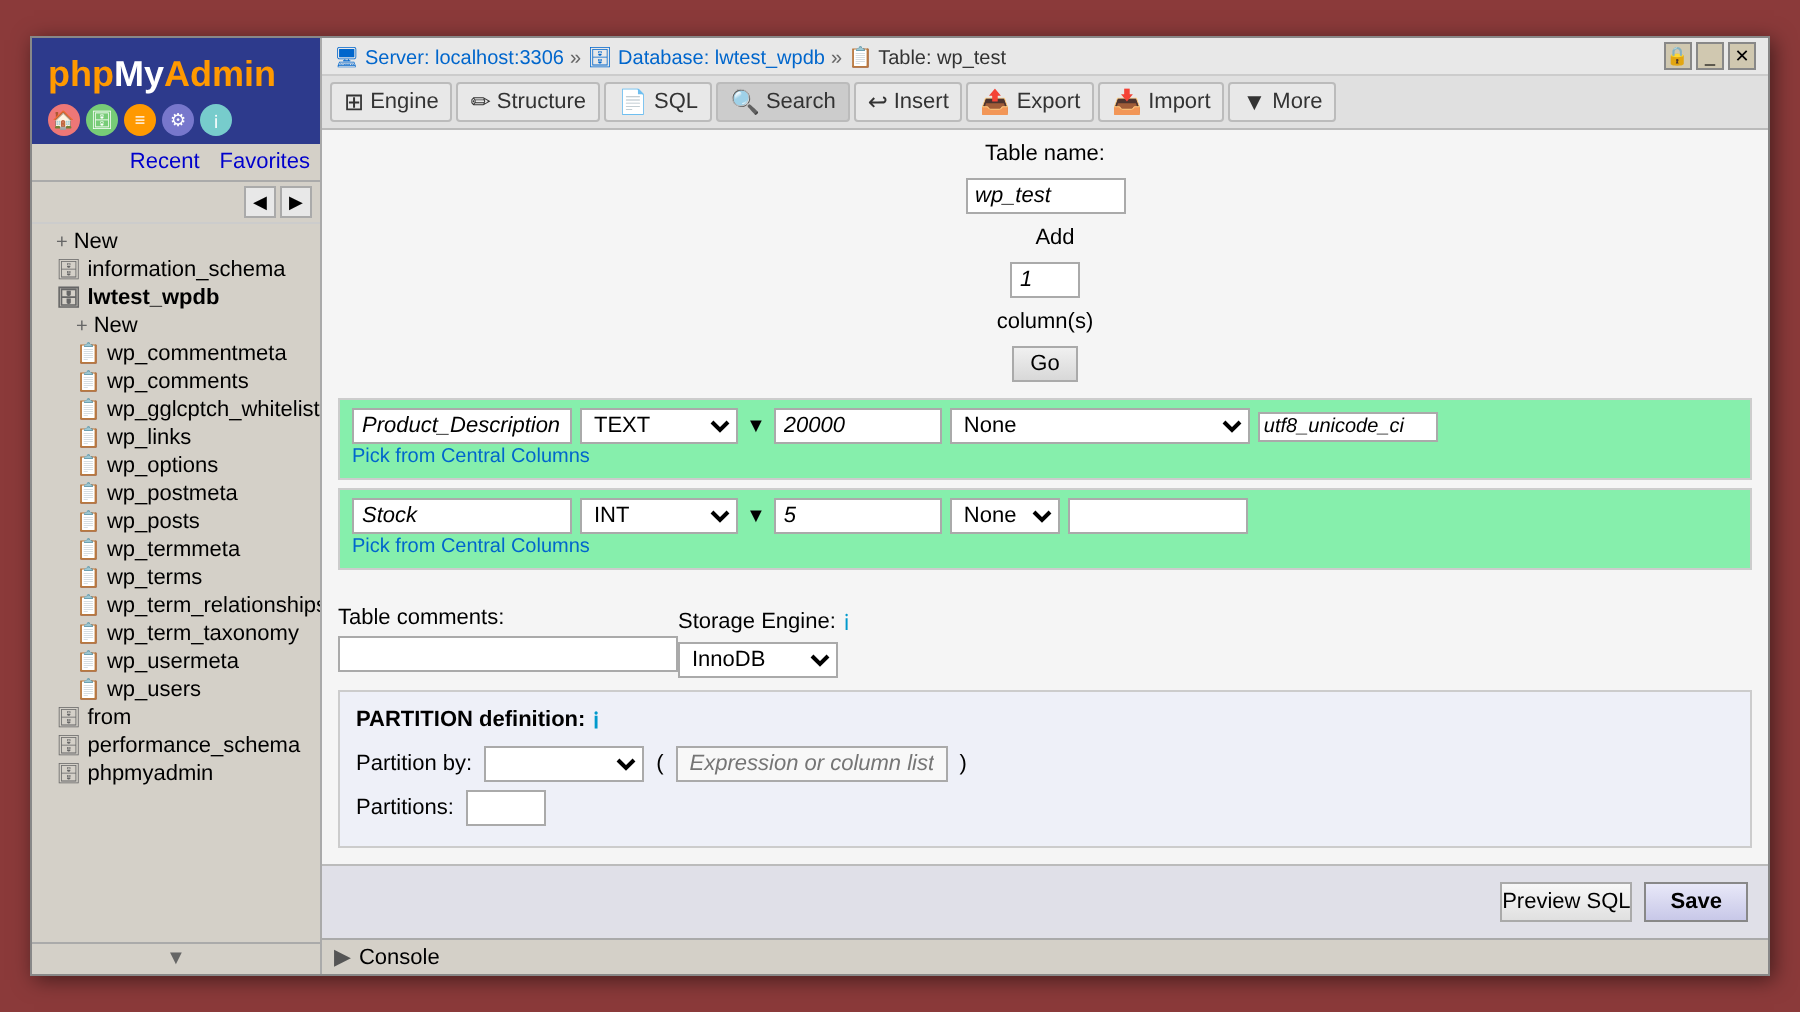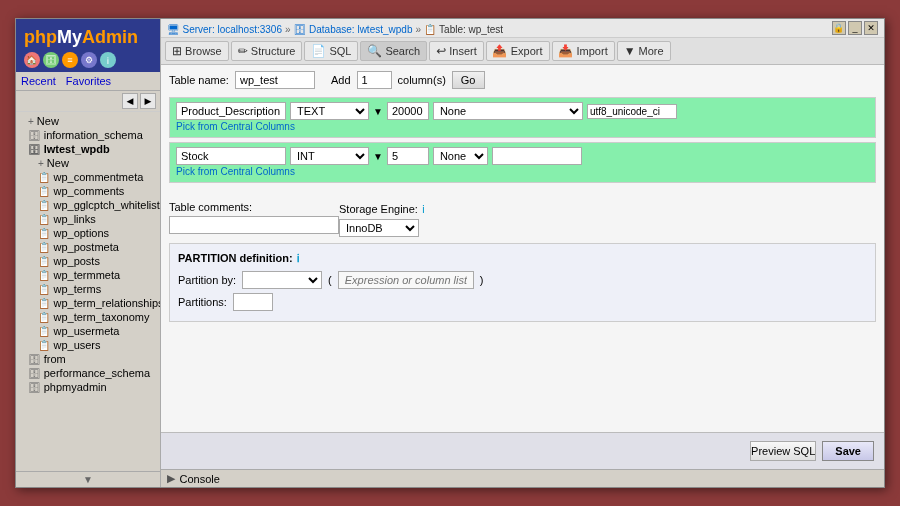--- a/index.html
+++ b/index.html
@@ -69,20 +69,21 @@
     .logo-icon.sql { background: #f90; }
     .logo-icon.gear { background: #77c; }
     .logo-icon.info { background: #7cc; }
 
     .sidebar-nav {
       display: flex;
       padding: 3px 5px;
       gap: 10px;
       font-size: 11px;
       border-bottom: 1px solid #aaa;
+      justify-content: flex-end;
     }
     .sidebar-nav-item {
       color: #0000cc;
       cursor: pointer;
       text-decoration: none;
     }
 
     .sidebar-controls {
       display: flex;
       justify-content: flex-end;
@@ -207,20 +208,21 @@
       overflow-y: auto;
     }
 
     
     .table-name-row {
       display: flex;
       align-items: center;
       gap: 6px;
       margin-bottom: 8px;
       font-size: 11px;
+      flex-direction: column;
     }
     .table-name-row label { font-weight: normal; }
     .table-name-input {
       padding: 2px 4px;
       border: 1px solid #aaa;
       background: #fff;
       font-size: 11px;
       width: 80px;
     }
     .add-label { margin-left: 10px; }
@@ -251,23 +253,24 @@
       align-items: center;
       gap: 4px;
       flex-wrap: wrap;
     }
 
     .col-input {
       padding: 2px 4px;
       border: 1px solid #aaa;
       background: #fff;
       font-size: 11px;
+      font-style: italic;
     }
     .col-name { width: 110px; }
-    .col-len { width: 42px; }
+    .col-len { width: 84px; }
 
     select.col-select {
       padding: 1px 2px;
       border: 1px solid #aaa;
       background: #fff;
       font-size: 11px;
     }
 
     .pick-central {
       color: #0066cc;
@@ -530,21 +533,21 @@
       <div class="title-controls">
         <span class="title-ctrl-btn">🔒</span>
         <span class="title-ctrl-btn">_</span>
         <span class="title-ctrl-btn">✕</span>
       </div>
     </div>
 
     <div class="toolbar">
       <button class="toolbar-btn">
         <span class="icon">⊞</span>
-        <span>Browse</span>
+        <span>Engine</span>
       </button>
       <button class="toolbar-btn">
         <span class="icon">✏</span>
         <span>Structure</span>
       </button>
       <button class="toolbar-btn">
         <span class="icon">📄</span>
         <span>SQL</span>
       </button>
       <button class="toolbar-btn" style="background:#ccc;">

